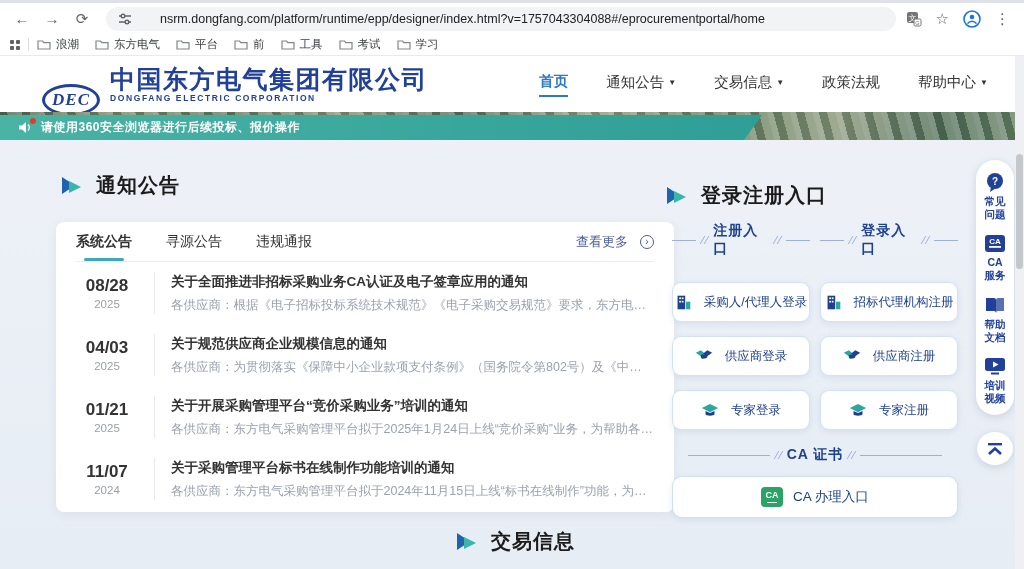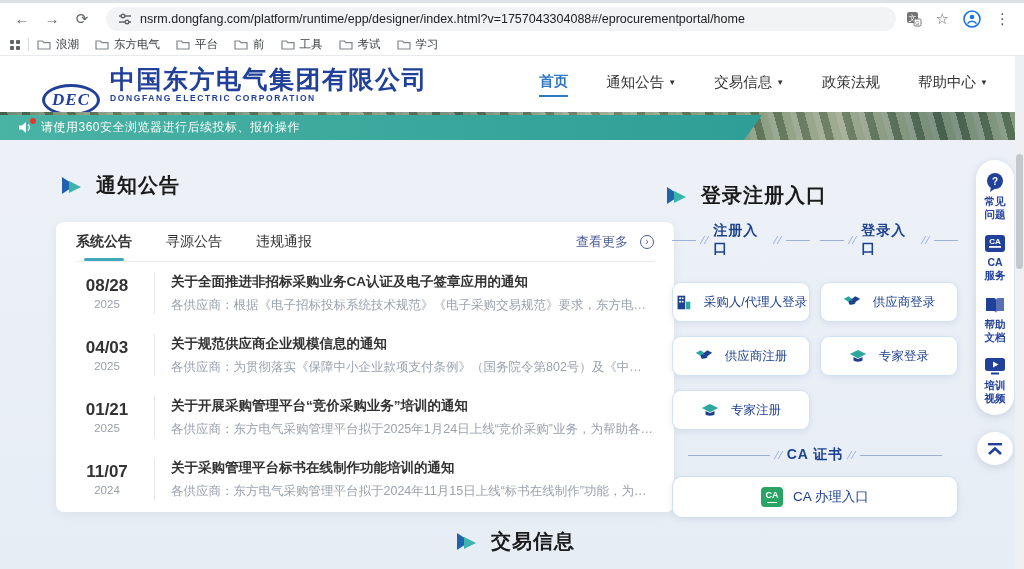--- a/index.html
+++ b/index.html
@@ -5,21 +5,21 @@
   * { margin:0; padding:0; box-sizing:border-box; }
   html,body { width:1024px; height:569px; overflow:hidden; }
   body { font-family:"Liberation Sans","DejaVu Sans",sans-serif; background:#fff; position:relative; }
 
   
   .chrome-strip { height:3px; background:#dee1e6; }
   .toolbar { height:31px; background:#fff; display:flex; align-items:center; padding:0 10px; }
   .nav-btn { width:24px; height:24px; border:none; background:transparent; color:#5f6368; font-size:15px;
              display:flex; align-items:center; justify-content:center; margin-right:6px; cursor:pointer; }
   .omnibox { flex:1; height:24px; background:#f1f3f4; border-radius:13px; display:flex; align-items:center;
-             padding:0 12px; margin:0 10px 0 6px; color:#202124; font-size:12.5px; white-space:nowrap; overflow:hidden; }
+             padding:0 12px; margin:0 10px 0 6px; color:#202124; font-size:12.5px; white-space:nowrap; overflow:hidden;gap:20px; }
   .omnibox .tune { margin-right:8px; display:flex; }
   .tb-right { display:flex; align-items:center; gap:14px; padding-right:4px; }
   .tb-icon { color:#5f6368; font-size:15px; display:flex; align-items:center; cursor:pointer; }
 
   .bookmarks { height:22px; background:#fff; display:flex; align-items:center; padding:0 10px; border-bottom:1px solid #e8eaed; }
   .bm-sep { width:1px; height:13px; background:#dadce0; margin:0 8px; }
   .bm-item { display:flex; align-items:center; gap:5px; font-size:11.5px; color:#3c4043; margin-right:16px; cursor:pointer; white-space:nowrap; }
   .apps-grid { display:grid; grid-template-columns:4px 4px; grid-template-rows:4px 4px; gap:2px; cursor:pointer; }
   .apps-grid span { background:#5f6368; border-radius:1px; }
 
@@ -30,21 +30,21 @@
               color:#21409a; font-family:"Liberation Serif","DejaVu Serif",serif; font-weight:bold; font-style:italic; font-size:17px; letter-spacing:1px;margin-top:31px; }
   .co-cn { color:#21409a; font-size:25px; font-weight:bold; letter-spacing:1.5px; line-height:1.15; }
   .co-en { color:#21409a; font-size:8.5px; font-weight:bold; letter-spacing:1.6px; }
   .main-nav { margin-left:auto; display:flex; align-items:center; gap:38px; }
   .nav-item { font-size:14.5px; color:#333; cursor:pointer; display:flex; align-items:center; gap:4px; padding-bottom:4px; }
   .nav-item .caret { font-size:8px; color:#333; }
   .nav-item.active { color:#2f78c3; border-bottom:2px solid #2f78c3; font-weight:bold; }
 
   
   .banner-strip { height:28px; position:relative; overflow:hidden;
-     background:linear-gradient(90deg,#4a6a55 0%,#7d8d6a 12%,#5e7b63 22%,#8a9478 33%,#55705e 45%,#97a184 58%,#66805f 70%,#8d9a7e 82%,#4f6c58 92%,#6a8468 100%); }
+     background:linear-gradient(90deg,#4a6a55 0%,#7d8d6a 12%,#5e7b63 22%,#8a9478 33%,#55705e 45%,#97a184 58%,#66805f 70%,#8d9a7e 82%,#4f6c58 92%,#6a8468 100%);font-weight:bold; }
   .banner-strip::before { content:""; position:absolute; inset:0;
      background:repeating-linear-gradient(75deg, rgba(255,255,255,.25) 0 6px, rgba(40,60,45,.25) 6px 14px, rgba(200,210,190,.3) 14px 22px); }
   .notice-bar { position:absolute; left:0; top:3px; height:25px; width:762px;
      background:linear-gradient(90deg,#49b3a4,#2f9e96); clip-path:polygon(0 0,762px 0,744px 100%,0 100%);
      display:flex; align-items:center; padding:0 0 0 18px; }
   .notice-bar .spk { position:relative; display:flex; margin-right:9px; }
   .notice-bar .dot { position:absolute; top:-3px; right:-4px; width:6px; height:6px; background:#e23b2e; border-radius:50%; }
   .notice-text { color:#fff; font-size:12px; letter-spacing:.5px; }
 
   
@@ -356,20 +356,31 @@
           <rect x="3" y="2" width="9" height="16" fill="#1e418f"></rect>
             <rect x="5" y="4" width="2" height="2" fill="#fff"></rect>
             <rect x="8" y="4" width="2" height="2" fill="#fff"></rect>
           <rect x="5" y="8" width="2" height="2" fill="#fff"></rect>
             <rect x="8" y="8" width="2" height="2" fill="#fff"></rect>
           <rect x="13" y="9" width="5" height="9" fill="#2ba7a0"></rect>
           </svg>
         <span>采购人/代理人登录</span>
       </div>
       <div class="portal-btn">
+        <svg width="17" height="17" viewBox="0 0 20 20">
+          <rect x="3" y="2" width="9" height="16" fill="#1e418f"></rect>
+            <rect x="5" y="4" width="2" height="2" fill="#fff"></rect>
+            <rect x="8" y="4" width="2" height="2" fill="#fff"></rect>
+          <rect x="5" y="8" width="2" height="2" fill="#fff"></rect>
+            <rect x="8" y="8" width="2" height="2" fill="#fff"></rect>
+          <rect x="13" y="9" width="5" height="9" fill="#2ba7a0"></rect>
+          </svg>
+        <span>招标代理机构注册</span>
+      </div>
+      <div class="portal-btn">
         <svg width="18" height="16" viewBox="0 0 22 18">
           <path d="M1 5 L7 2 L12 6 L8 10 Z" fill="#2ba7a0"></path>
             <path d="M21 5 L15 2 L10 6 L14 10 Z" fill="#1e418f"></path>
           <rect x="7" y="7" width="8" height="5" rx="2" fill="#1e418f" transform="rotate(-8 11 9)"></rect>
           </svg>
         <span>供应商登录</span>
       </div>
       <div class="portal-btn">
         <svg width="18" height="16" viewBox="0 0 22 18">
           <path d="M1 5 L7 2 L12 6 L8 10 Z" fill="#2ba7a0"></path>

